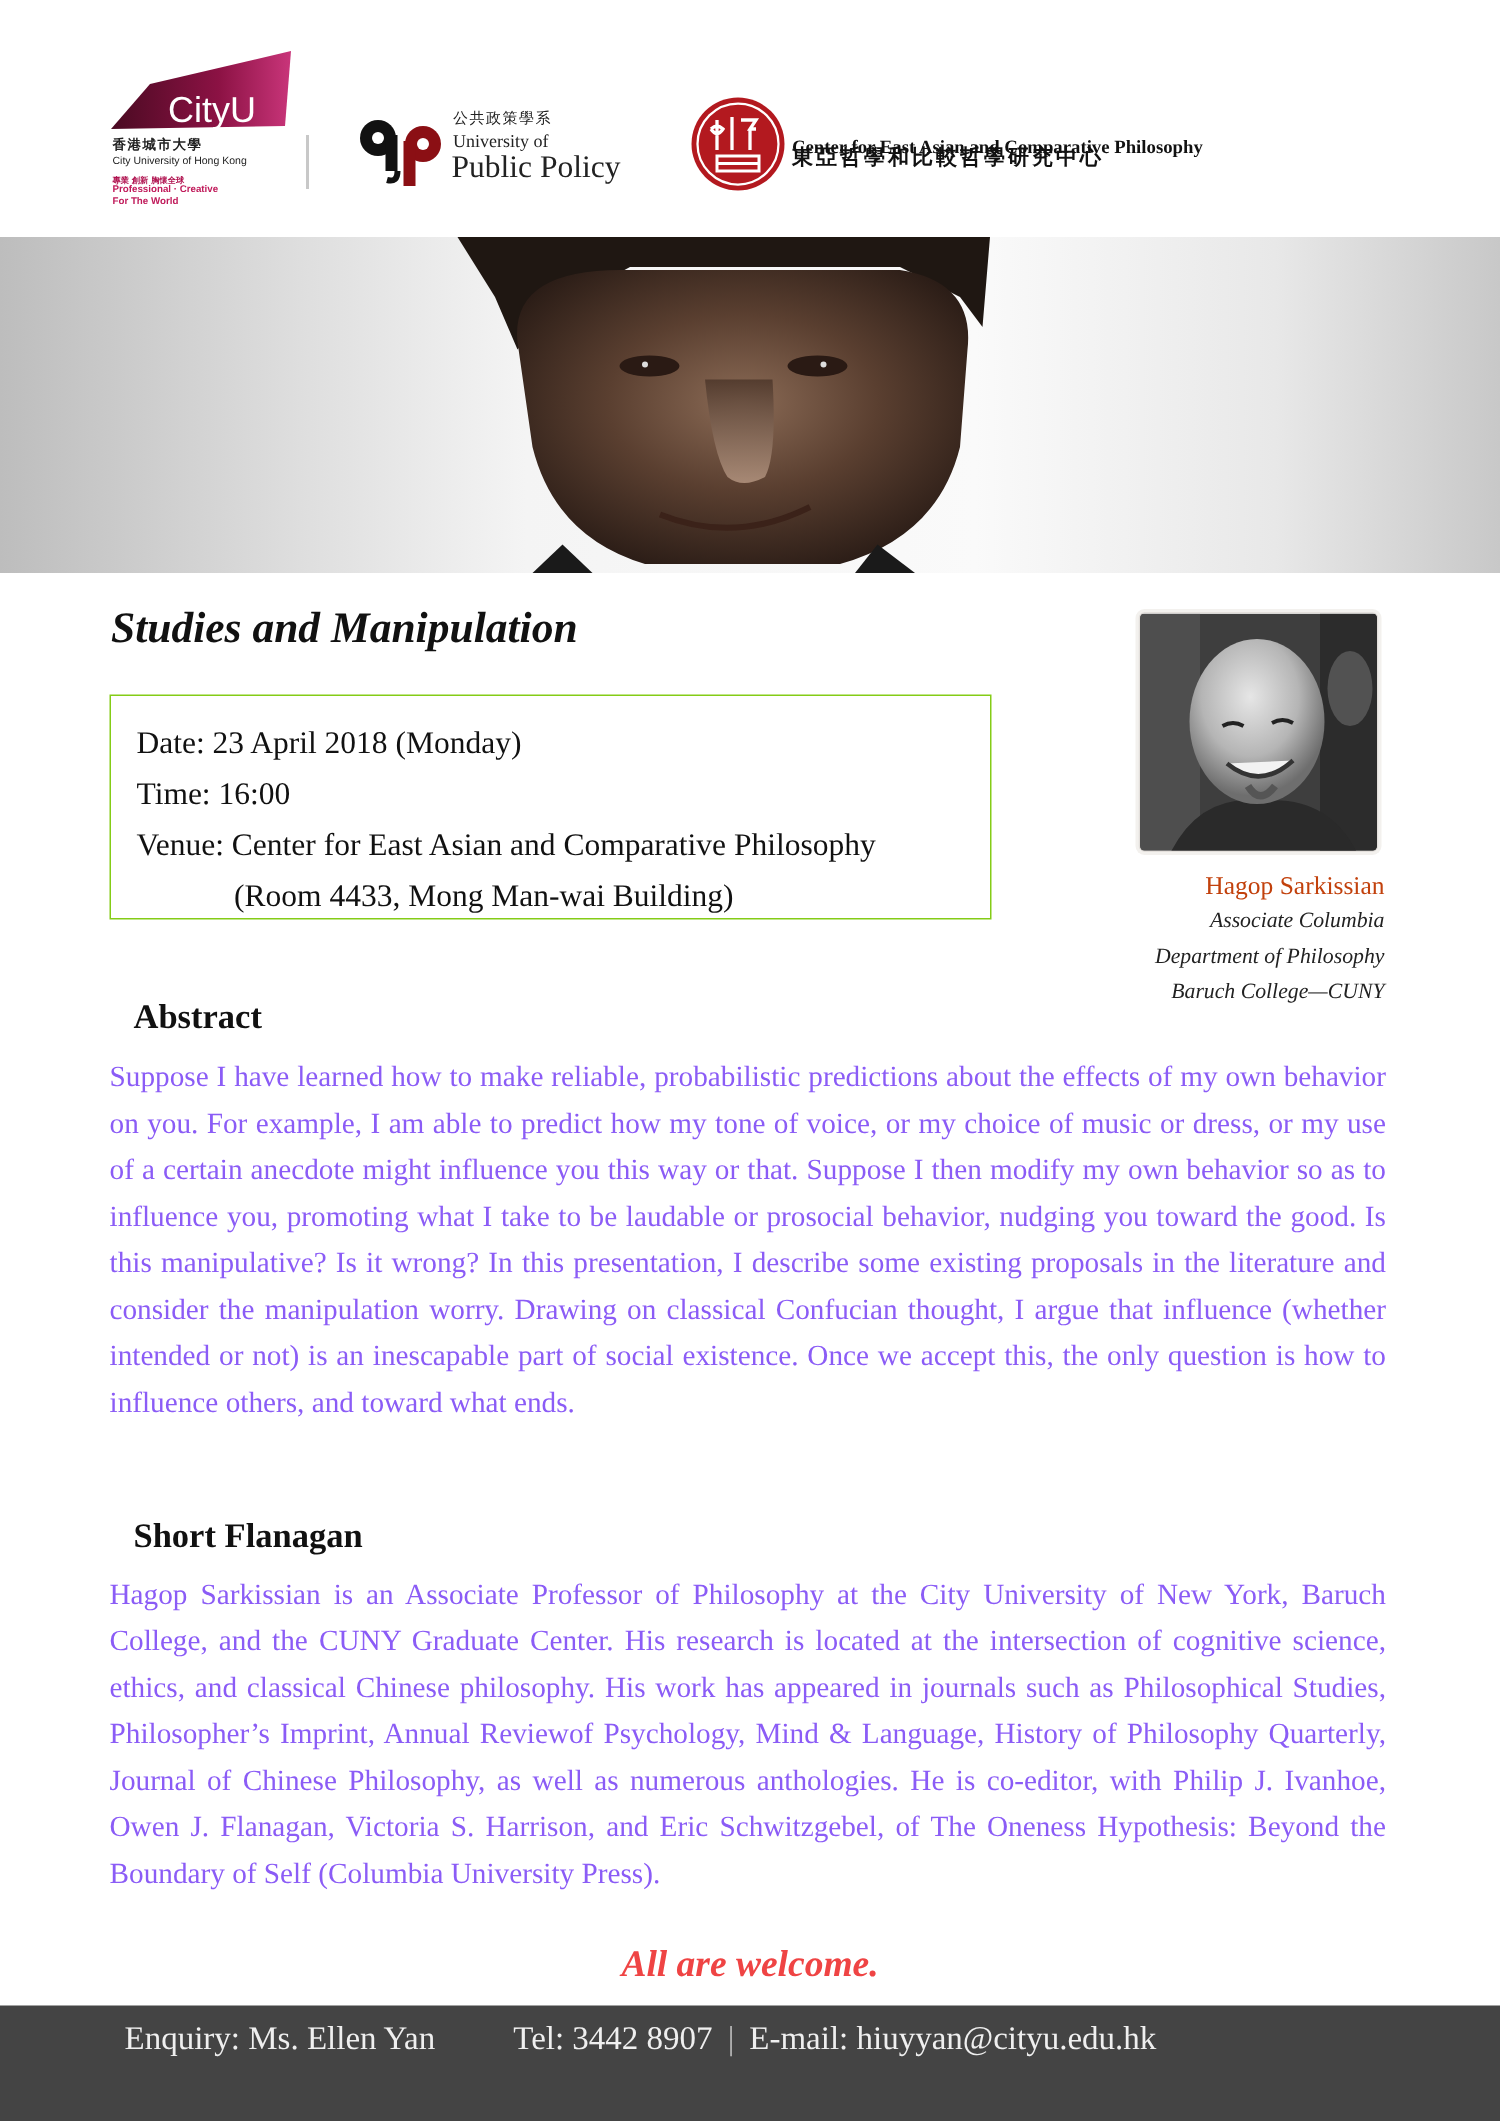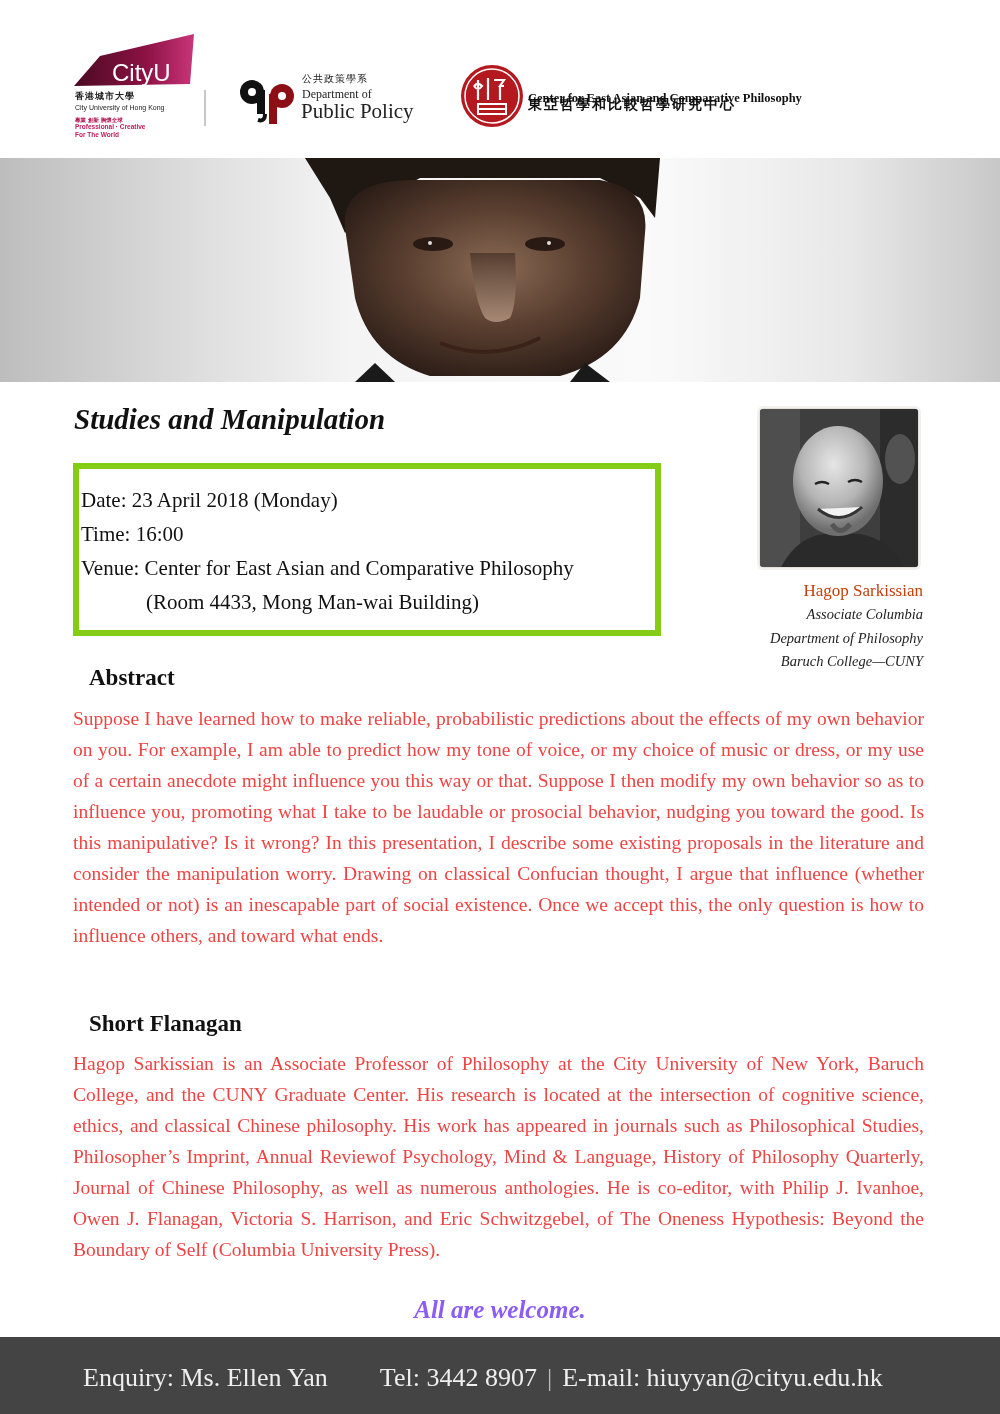--- a/index.html
+++ b/index.html
@@ -27,39 +27,39 @@
   .ceacp-en { position: absolute; left: 68px; top: 16px; font-family: "Liberation Serif", serif; font-weight: bold; font-size: 12.5px; color: #111; white-space: nowrap; margin-top: 11px; }
   .ceacp-zh { position: absolute; left: 68px; top: 32px; font-family: "DejaVu Serif", serif; font-weight: bold; font-size: 14px; color: #111; letter-spacing: 2px; white-space: nowrap; }
 
   
   .banner { position: absolute; left: 0; top: 158px; width: 1000px; height: 224px; overflow: hidden;
             background: linear-gradient(to right, #bdbdbd 0%, #dedede 20%, #f4f4f4 35%, #fafafa 65%, #e8e8e8 85%, #c8c8c8 100%); }
   .banner svg { position: absolute; left: 0; top: 0; }
 
   
   .talk-title { position: absolute; left: 74px; top: 403px; font-size: 29px; font-style: italic; font-weight: bold; color: #111; white-space: nowrap; }
-  .info-box { position: absolute; left: 73px; top: 463px; width: 588px; height: 173px; border: 6px solid #84cc16; padding: 14px 0 0 2px; }
+  .info-box { position: absolute; left: 73px; top: 463px; width: 588px; height: 150px; border: 1px solid #84cc16; padding: 14px 0 0 17px; }
   .info-line { font-size: 21px; line-height: 34px; color: #111; white-space: nowrap; }
   .info-line.indent { padding-left: 65px; }
 
   
   .speaker-photo { position: absolute; left: 759px; top: 408px; width: 160px; height: 160px; border-radius: 4px; overflow: hidden; border: 1px solid #e4e0dc; box-shadow: 0 0 0 2px #f3f1ee; }
   .speaker-info { position: absolute; right: 77px; top: 579px; text-align: right; }
   .speaker-name { font-size: 17px; line-height: 24px; color: #c2410c; white-space: nowrap; }
   .speaker-role { font-size: 14.5px; font-style: italic; line-height: 23.5px; color: #222; white-space: nowrap; }
 
   
   .section-heading { position: absolute; left: 89px; font-size: 23px; font-weight: bold; color: #111; white-space: nowrap; }
-  .paragraph { position: absolute; left: 73px; width: 851px; font-size: 19.5px; line-height: 31px; color: #ef4444; text-align: justify; hyphens: manual; }
-
-  .welcome { position: absolute; left: 0; width: 1000px; top: 1296px; text-align: center; font-size: 25px; font-style: italic; font-weight: bold; color: #8b5cf6; }
+  .paragraph { position: absolute; left: 73px; width: 851px; font-size: 19.5px; line-height: 31px; color: #8b5cf6; text-align: justify; hyphens: manual; }
+
+  .welcome { position: absolute; left: 0; width: 1000px; top: 1296px; text-align: center; font-size: 25px; font-style: italic; font-weight: bold; color: #ef4444; }
 
   
   .footer { position: absolute; left: 0; top: 1337px; width: 1000px; height: 77px; background: #444444; }
-  .footer-row { position: absolute; left: 83px; top: 26px; font-size: 26px; color: #efefef; white-space: nowrap; }
+  .footer-row { position: absolute; left: 83px; top: 9px; font-size: 22px; color: #efefef; white-space: nowrap; }
   .footer-row span { display: inline-block; }
   .footer-gap { width: 52px; }
   .footer-sep { margin: 0 10px; color: #bbbbbb; }
 </style>
 </head>
 <body>
 
 <div class="logos">
 
   <div class="cityu">
@@ -91,21 +91,21 @@
       <circle cx="14" cy="16" r="12" fill="#111"></circle>
       <circle cx="14" cy="16" r="4" fill="#fff"></circle>
       <rect x="19" y="14" width="8" height="24" fill="#111"></rect>
       <path d="M27,38 Q27,46 20,44" stroke="#111" stroke-width="4" fill="none"></path>
 
       <circle cx="44" cy="20" r="12" fill="#8b0f14"></circle>
       <circle cx="44" cy="20" r="4" fill="#fff"></circle>
       <rect x="31" y="18" width="8" height="30" fill="#8b0f14"></rect>
     </svg>
     <div class="dpp-zh">公共政策學系</div>
-    <div class="dpp-en1">Department of</div>
+    <div class="dpp-en1">University of</div>
     <div class="dpp-en2">Public Policy</div>
   </div>
 
   <div class="ceacp">
     <svg class="ceacp-seal" viewBox="0 0 64 64">
       <circle cx="32" cy="32" r="31" fill="#b3191f"></circle>
       <circle cx="32" cy="32" r="27" fill="none" stroke="#ffffff" stroke-width="1.5"></circle>
       <path d="M18,16 L18,36 M14,22 Q18,18 22,22 Q18,28 14,22 M28,14 L28,36 M34,16 L44,16 L40,22 L44,22 M40,22 L40,36" stroke="#ffffff" stroke-width="2.2" fill="none"></path>
       <path d="M18,40 L46,40 L46,50 L18,50 Z M18,45 L46,45" stroke="#ffffff" stroke-width="2" fill="none"></path>
     </svg>

